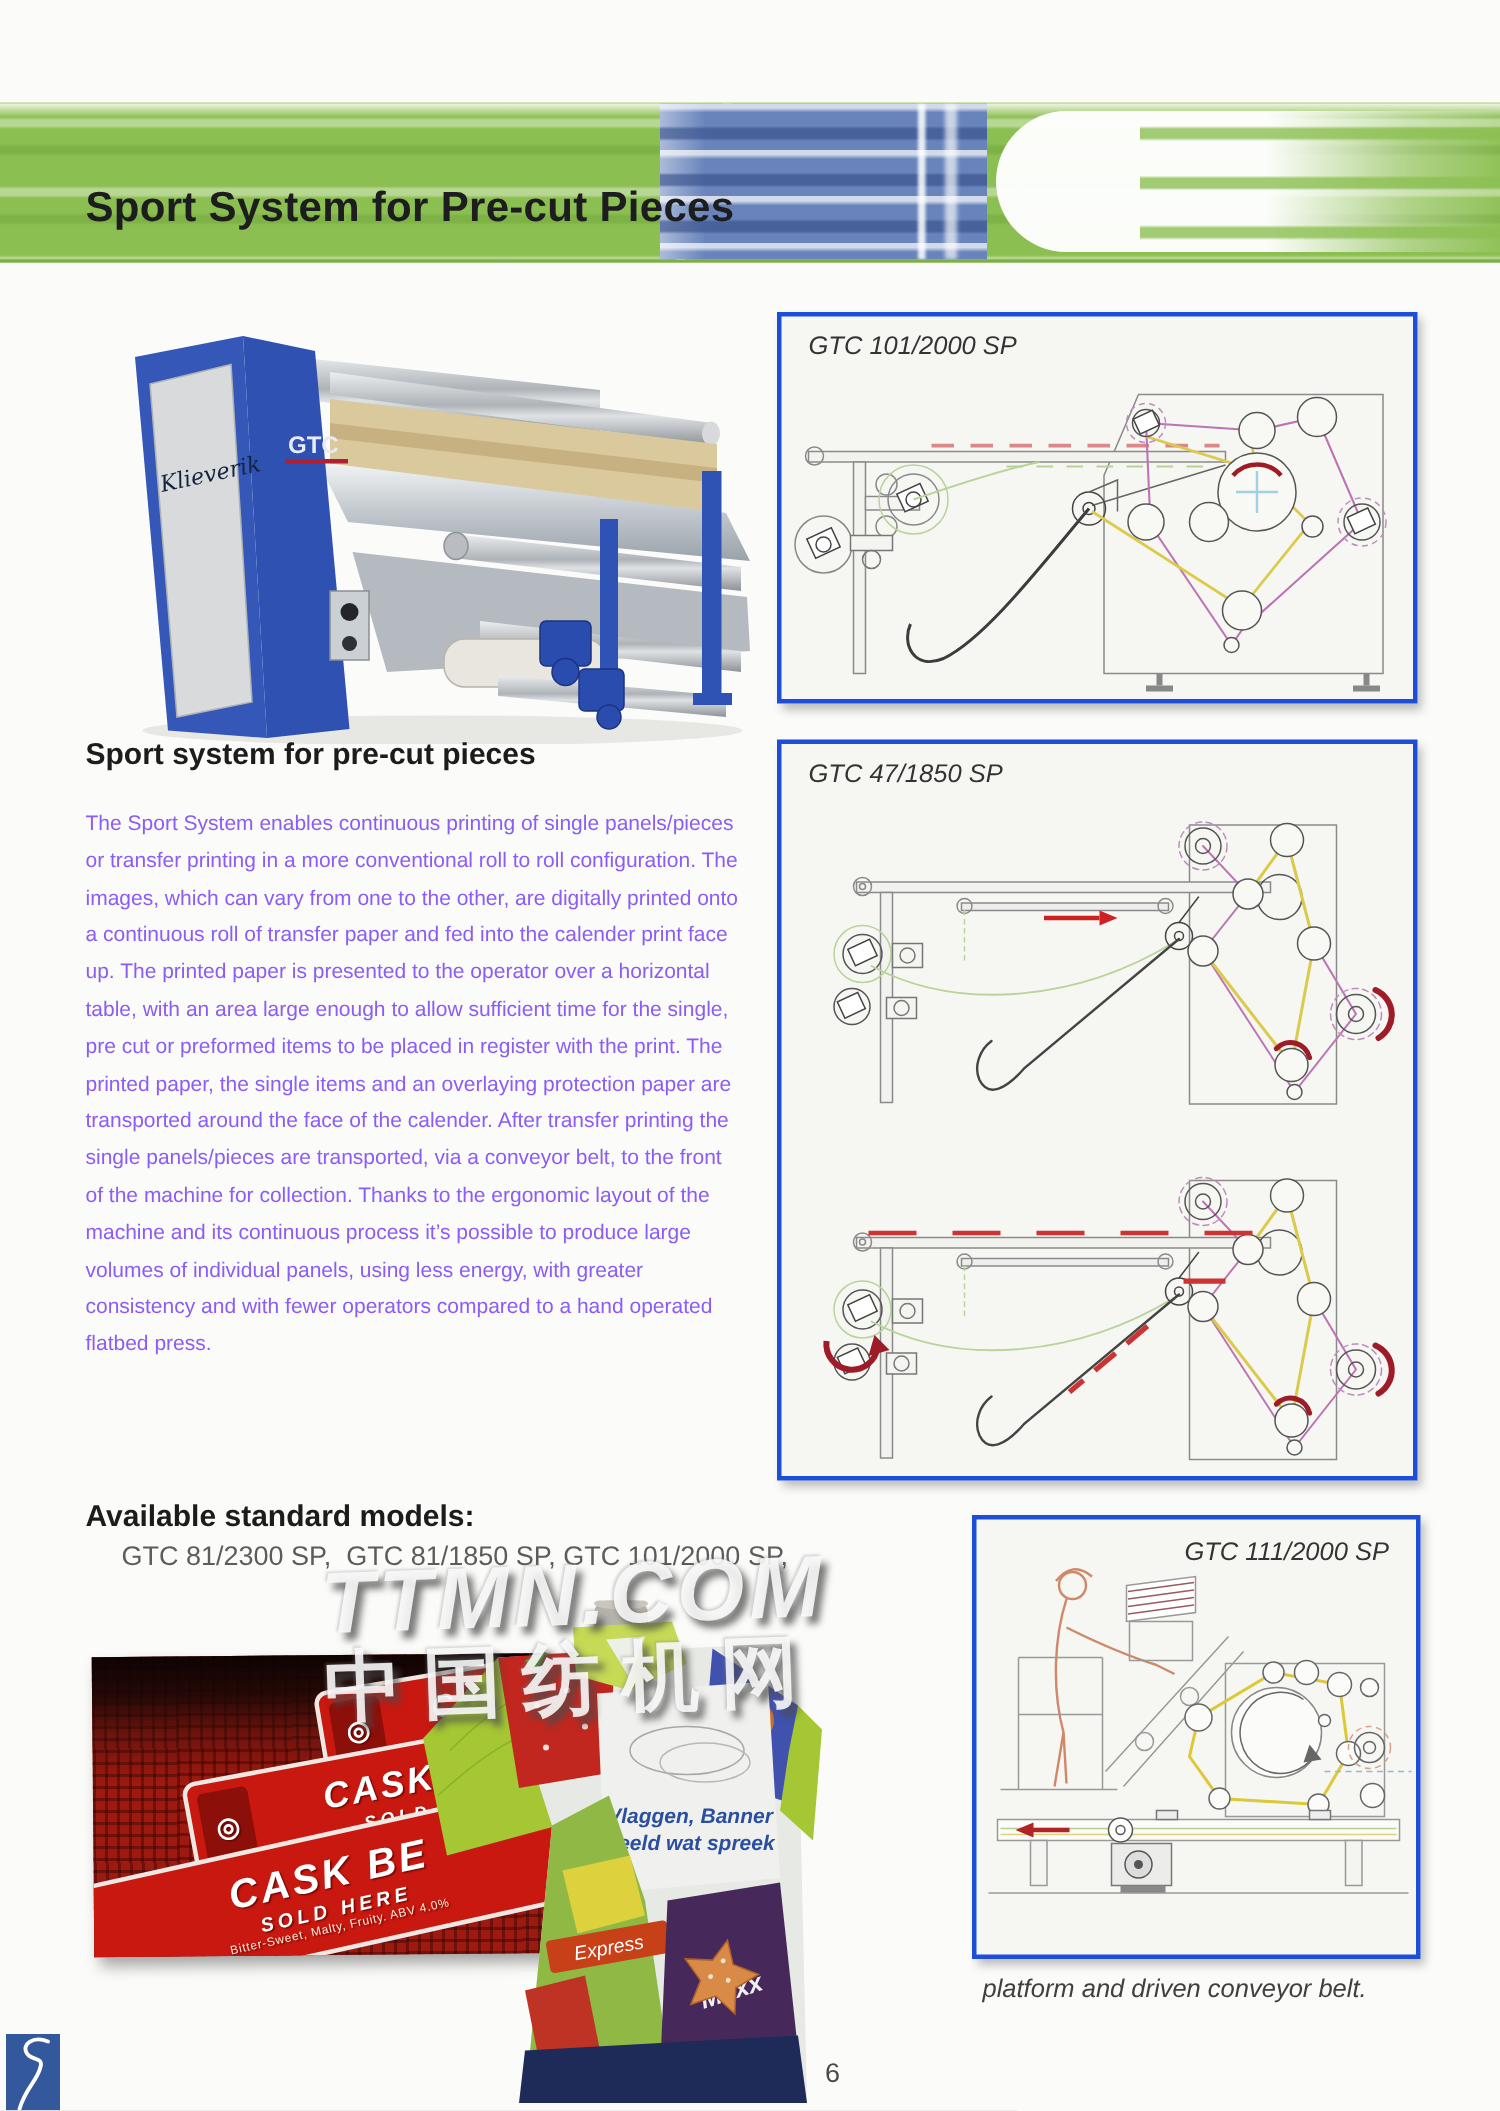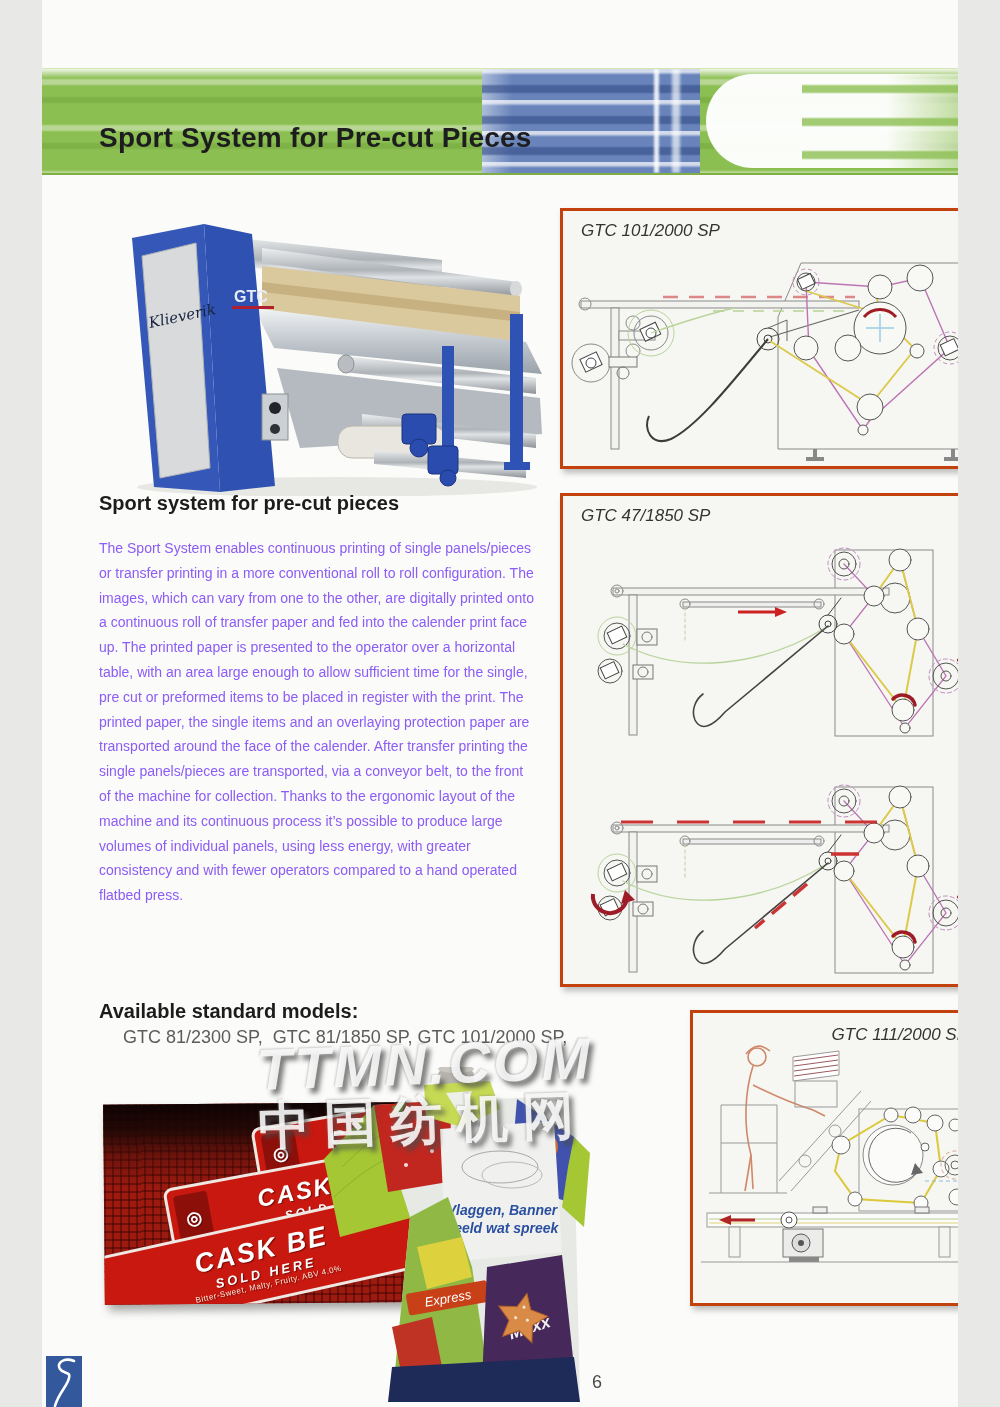--- a/index.html
+++ b/index.html
@@ -1,16 +1,16 @@
 <!DOCTYPE html>
 <html><head>
 <meta charset="utf-8">
 <style>
   html,body{margin:0;padding:0;background:#e8e8e6;}
-  .page{position:relative;width:916px;height:1407px;margin:0 auto;background:#fbfbf9;
+  .page{position:relative;width:1000px;height:1407px;margin:0 auto;background:#fbfbf9;
         overflow:hidden;font-family:"Liberation Sans",sans-serif;}
 
   
   .band{position:absolute;left:0;top:68px;width:1000px;height:104px;overflow:hidden;
         background-color:#8cbf52;border-bottom:2px solid #7fae45;border-top:1px solid #d4e6b4;
         background-image:
           linear-gradient(180deg,rgba(255,255,255,.85) 0%,rgba(255,255,255,0) 9%),
           repeating-linear-gradient(180deg,rgba(255,255,255,0) 0 9px,rgba(255,255,255,.38) 11px 15px,
              rgba(255,255,255,0) 17px 27px,rgba(110,160,55,.45) 29px 33px,rgba(255,255,255,0) 35px 46px);}
   .band-curve{position:absolute;left:452px;top:-70px;width:270px;height:310px;border:6px solid transparent;
@@ -30,21 +30,21 @@
   .page-title{position:absolute;left:57px;top:34px;font-size:28px;font-weight:bold;color:#1d1d1f;letter-spacing:.2px;}
 
   
   .intro-heading{position:absolute;left:57px;top:492px;font-size:20px;font-weight:bold;color:#1c1c1c;}
   .intro-body{position:absolute;left:57px;top:536px;width:438px;font-size:14px;line-height:24.8px;color:#8b5cf6;}
   .models-heading{position:absolute;left:57px;top:1000px;font-size:20px;font-weight:bold;color:#1c1c1c;}
   .models-line1{position:absolute;left:57px;top:1027px;font-size:18px;color:#5c5c5c;white-space:pre;margin-left:24px;}
   .models-line2{position:absolute;left:57px;top:1054px;font-size:18px;color:#5c5c5c;white-space:pre;}
 
   
-  .diagram-box{position:absolute;background:#f6f6f2;border:3px solid #c2410c;
+  .diagram-box{position:absolute;background:#f6f6f2;border:3px solid #1d4ed8;
         box-shadow:3px 4px 6px rgba(0,0,0,.25);}
   .box1{left:518px;top:208px;width:421px;height:255px;}
   .box2{left:518px;top:493px;width:421px;height:488px;}
   .box3{left:648px;top:1010px;width:293px;height:290px;}
   .diagram-label{position:absolute;font-size:17px;font-style:italic;color:#333;}
   .label1,.label2{left:18px;top:10px;}
   .label3{right:18px;top:12px;text-align:right;}
   .diagram-svg{position:absolute;left:0;top:0;}
   .caption{position:absolute;left:655px;top:1314px;width:292px;font-size:17px;font-style:italic;
         color:#3f3f3f;line-height:1.4;}
@@ -378,20 +378,21 @@
         <circle cx="108" cy="230" r="9" stroke="#555" fill="#ddd"></circle>
           <circle cx="108" cy="230" r="3" fill="#555"></circle>
         <rect x="96" y="244" width="30" height="5" fill="#888"></rect>
         <line x1="8" y1="249" x2="288" y2="249" stroke="#999"></line>
       </g>
     </svg>
     <div class="diagram-label label3">GTC 111/2000 SP</div>
   </div>
 
   <div class="caption">
+    <div>platform and driven conveyor belt.</div>
   </div>
 
   <div class="intro-heading">Sport system for pre-cut pieces</div>
   <div class="intro-body">The Sport System enables continuous printing of single panels/pieces or transfer printing in a more conventional roll to roll configuration. The images, which can vary from one to the other, are digitally printed onto a continuous roll of transfer paper and fed into the calender print face up. The printed paper is presented to the operator over a horizontal table, with an area large enough to allow sufficient time for the single, pre cut or preformed items to be placed in register with the print. The printed paper, the single items and an overlaying protection paper are transported around the face of the calender. After transfer printing the single panels/pieces are transported, via a conveyor belt, to the front of the machine for collection. Thanks to the ergonomic layout of the machine and its continuous process it’s possible to produce large volumes of individual panels, using less energy, with greater consistency and with fewer operators compared to a hand operated flatbed press.</div>
   <div class="models-heading">Available standard models:</div>
   <div class="models-line1">GTC 81/2300 SP,  GTC 81/1850 SP, GTC 101/2000 SP,</div>
 
   <div class="collage">
     <div class="cask-photo">
       <div class="banner banner1">

